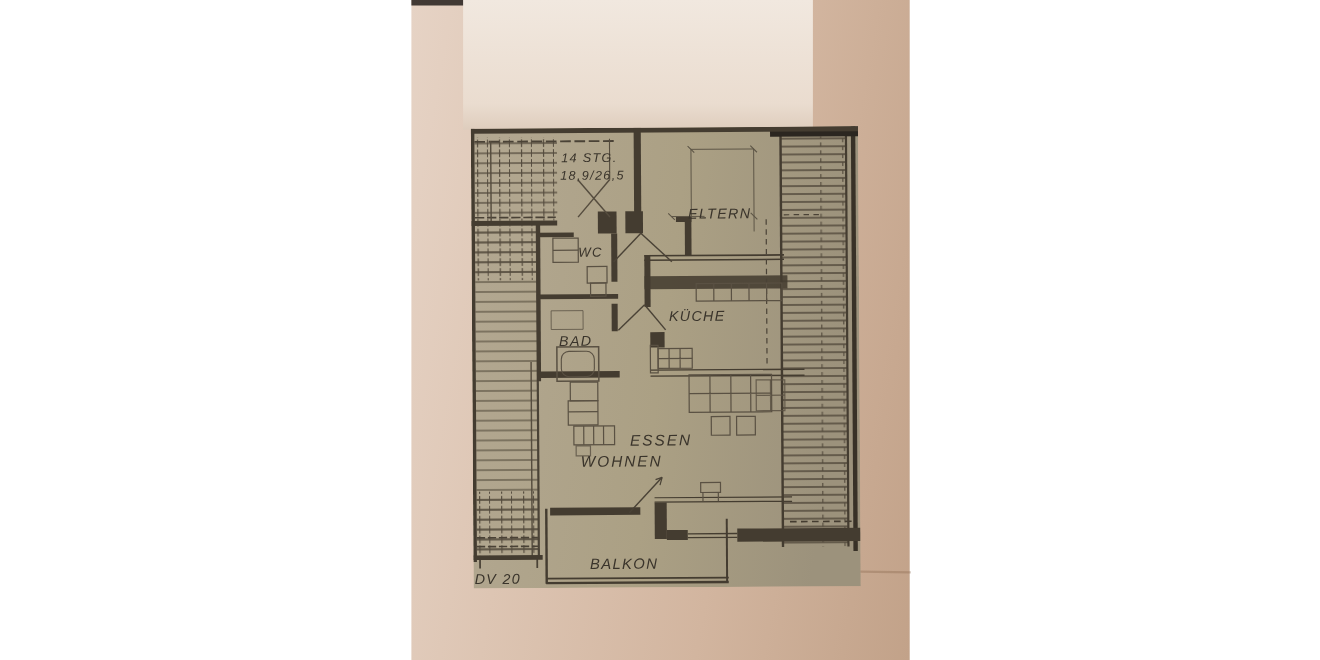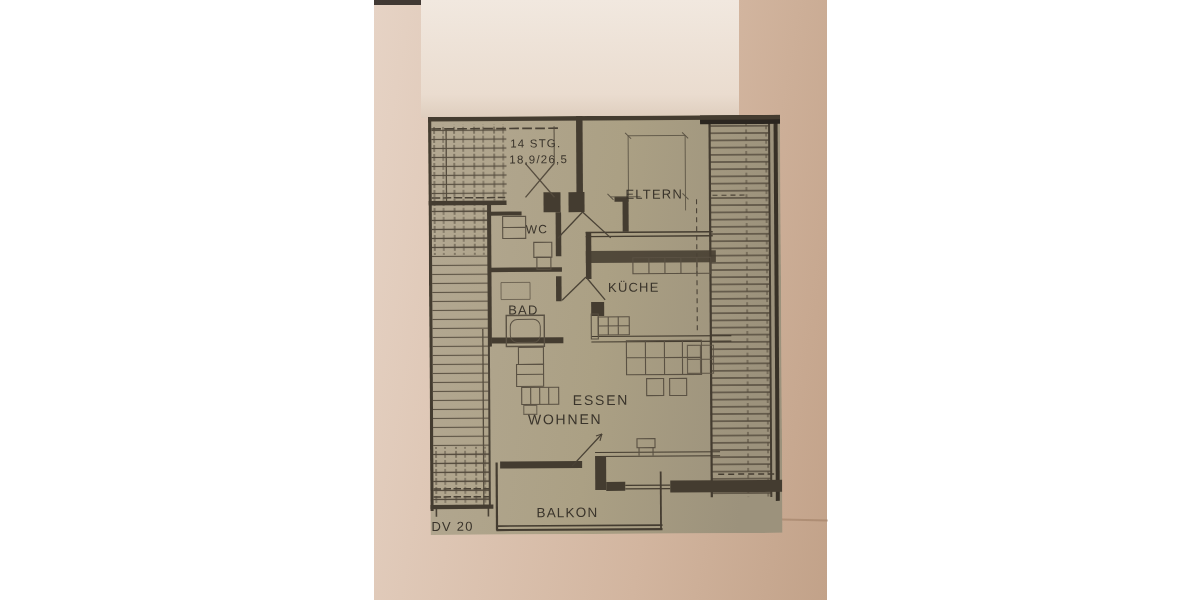--- a/index.html
+++ b/index.html
@@ -5,20 +5,21 @@
   html,body{margin:0;padding:0;}
   body{
     width:1200px;height:600px;
     background:#ffffff;
     font-family:"Liberation Sans", sans-serif;
     position:relative;overflow:hidden;
   }
   .photo{
     position:absolute;left:374px;top:0;width:453px;height:600px;
     background:linear-gradient(100deg,#e6d3c5 0%,#ddc5b3 30%,#d2b59f 65%,#c2a289 100%);
+    font-style:italic;
   }
   .dark-edge{
     position:absolute;left:0;top:0;width:58px;height:5px;
     background:#241f1b;opacity:.85;
   }
   .sheet-blank{
     position:absolute;left:47px;top:0;width:318px;height:118px;
     background:linear-gradient(180deg,#f1e8df 0%,#eadccf 80%,#decdbd 100%);
   }
   .plan-wrap{

